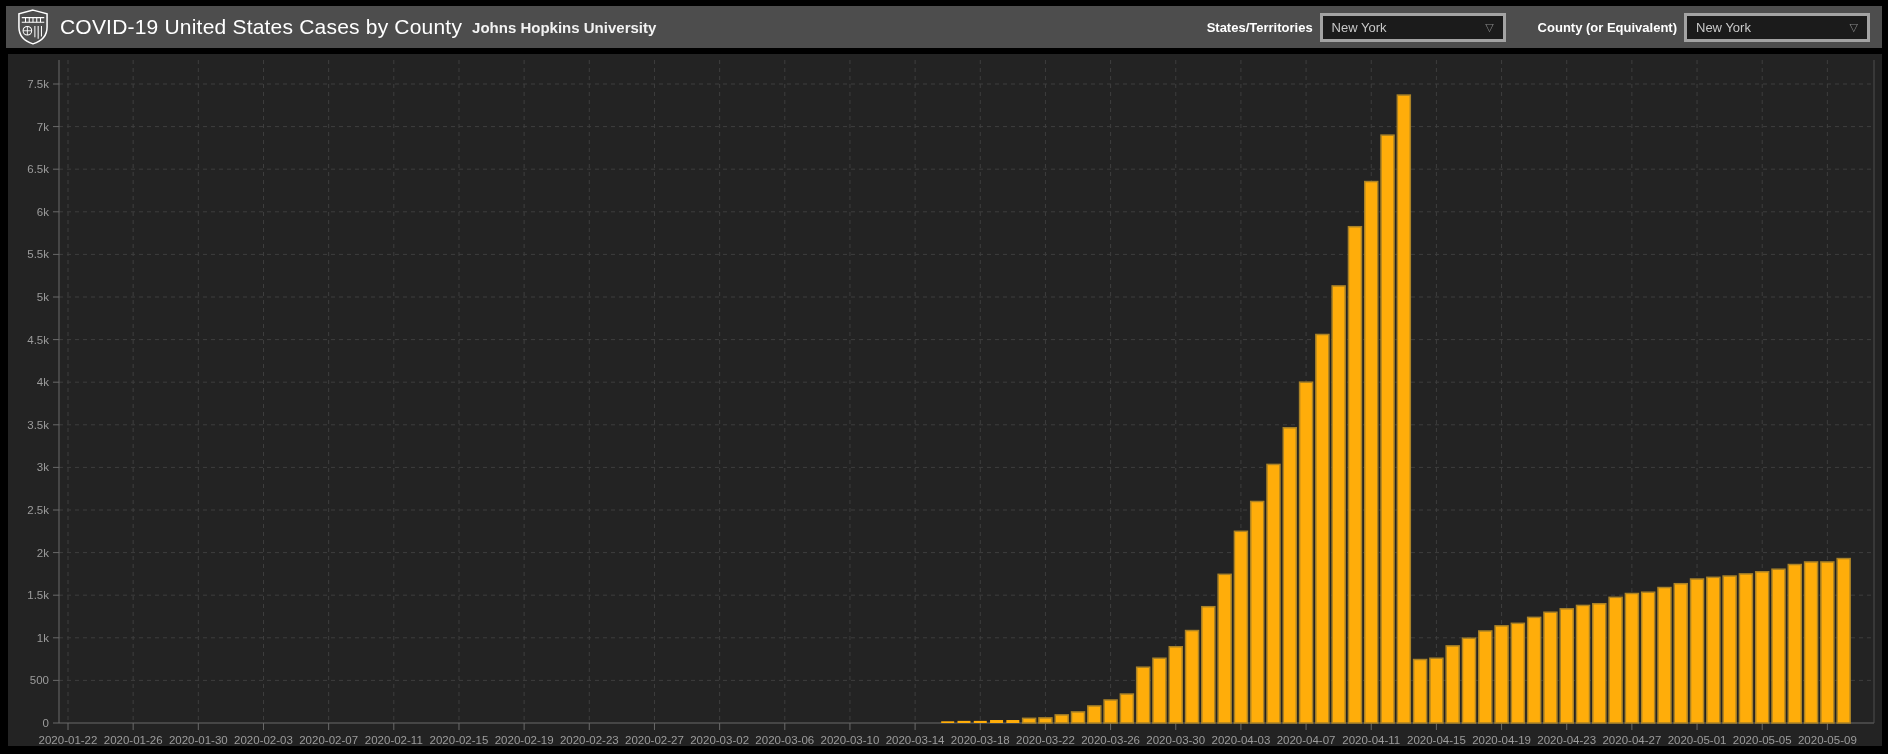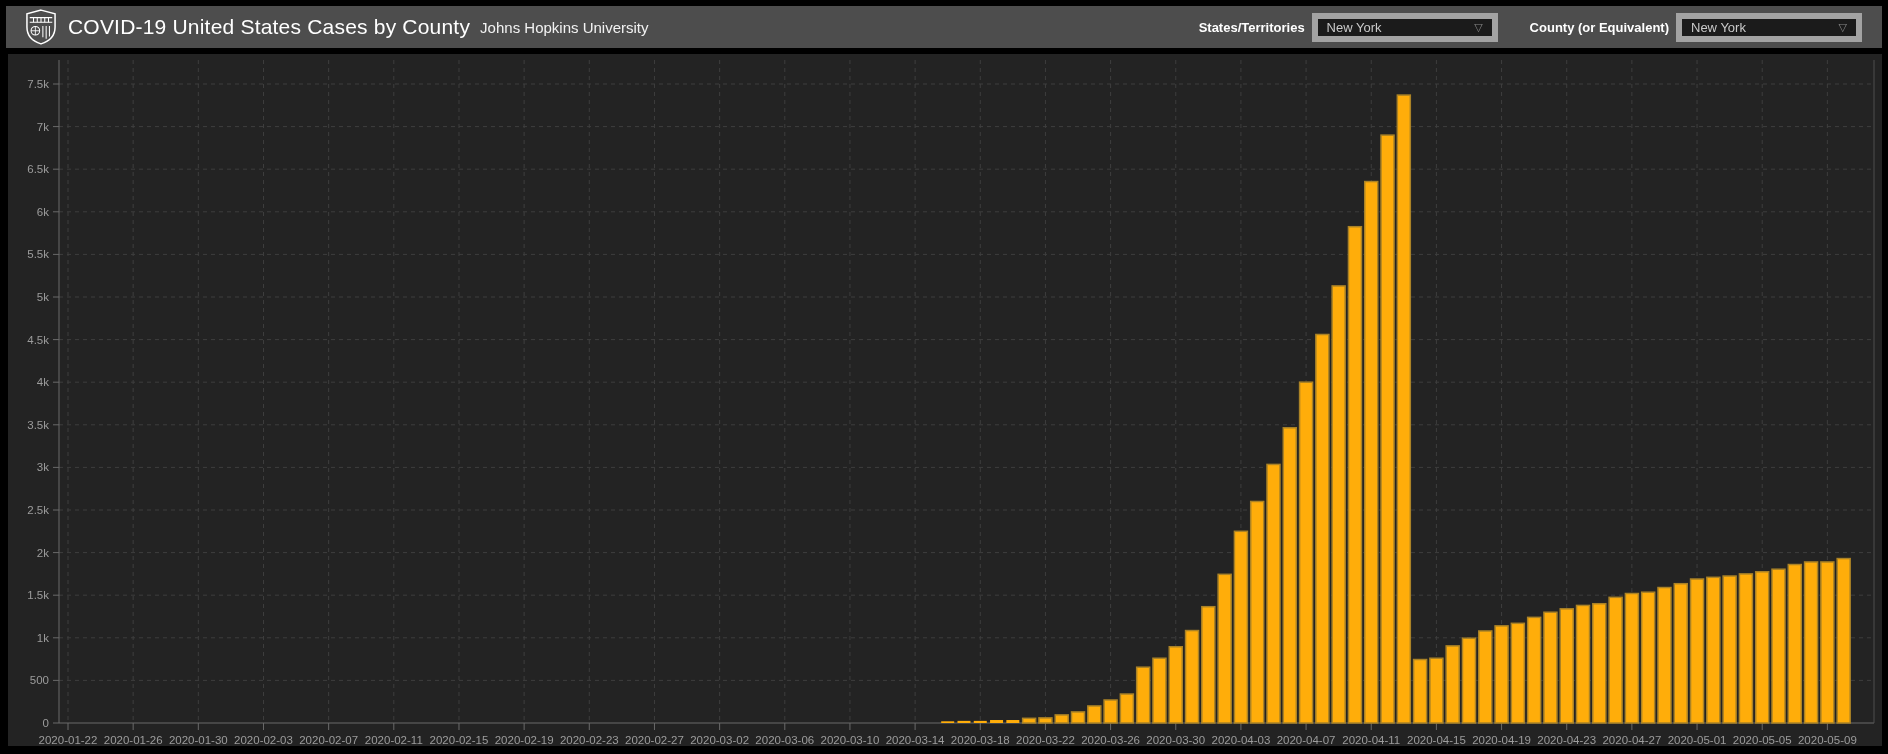--- a/index.html
+++ b/index.html
@@ -1,25 +1,25 @@
 <!DOCTYPE html>
 <html><head>
 <meta charset="utf-8">
 <style>
   html,body{margin:0;padding:0;background:#000;width:1888px;height:754px;overflow:hidden;
     font-family:"Liberation Sans",sans-serif;-webkit-font-smoothing:antialiased;}
   .header{position:absolute;top:6px;left:6px;right:6px;height:42px;background:#4d4d4d;
-    display:flex;align-items:center;padding:0 20px;box-sizing:border-box;}
+    display:flex;align-items:center;padding:0 12px;box-sizing:border-box;}
   .logo{width:30px;height:36px;margin-right:12px;flex:0 0 auto;}
   .title{color:#ffffff;font-size:21px;font-weight:400;letter-spacing:.2px;white-space:nowrap;}
-  .subtitle{color:#f2f2f2;font-size:15px;font-weight:400;margin-left:10px;white-space:nowrap;}
+  .subtitle{color:#f2f2f2;font-size:15px;font-weight:700;margin-left:10px;white-space:nowrap;}
   .controls{margin-left:auto;display:flex;align-items:center;}
   .ctl-label{color:#ffffff;font-size:13px;font-weight:700;margin-right:7px;white-space:nowrap;}
   .ctl-label.second{margin-left:32px;}
-  .dropdown{width:186px;height:29px;background:#1b1b1b;border:6px solid #a3a3a3;color:#c9c9c9;
+  .dropdown{width:186px;height:29px;background:#1b1b1b;border:3px solid #a3a3a3;color:#c9c9c9;
     font-size:13px;display:flex;align-items:center;justify-content:space-between;
     padding:0 9px;box-sizing:border-box;cursor:pointer;}
   .chev{color:#8a8a8a;font-size:11px;line-height:1;}
   .panel{position:absolute;left:8px;top:54px;width:1874px;height:692px;background:#232323;}
   svg text{font-family:"Liberation Sans",sans-serif;fill:#9c9c9c;font-size:11.5px;}
 </style>
 </head>
 <body>
 
 <div class="header">

